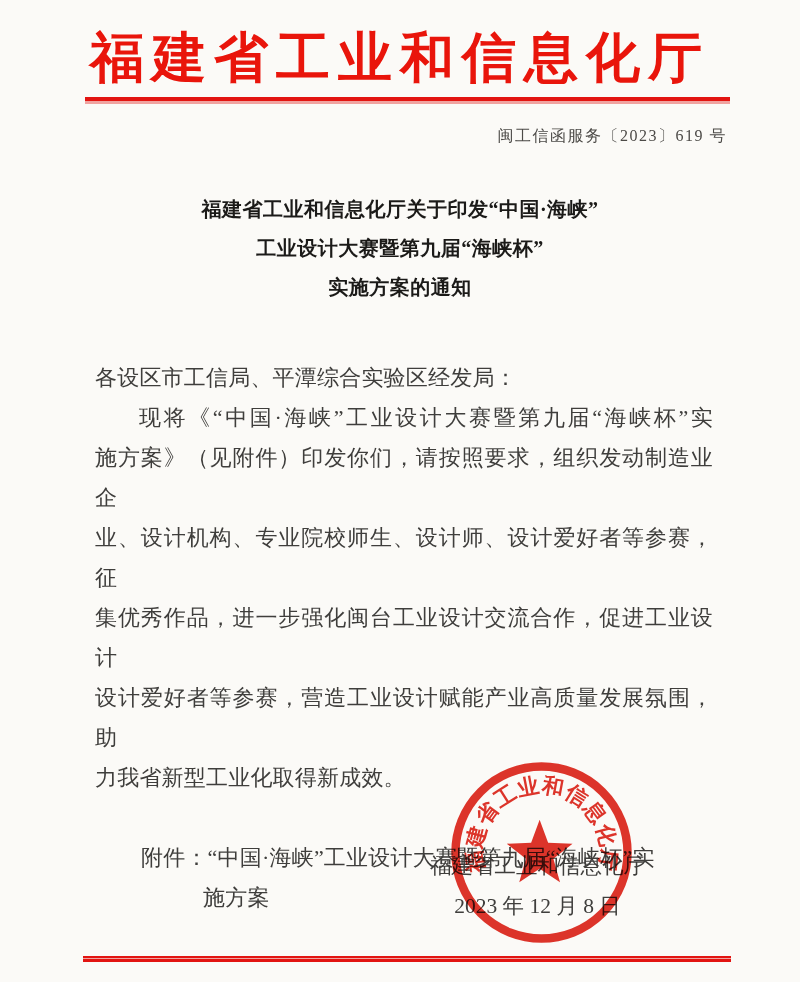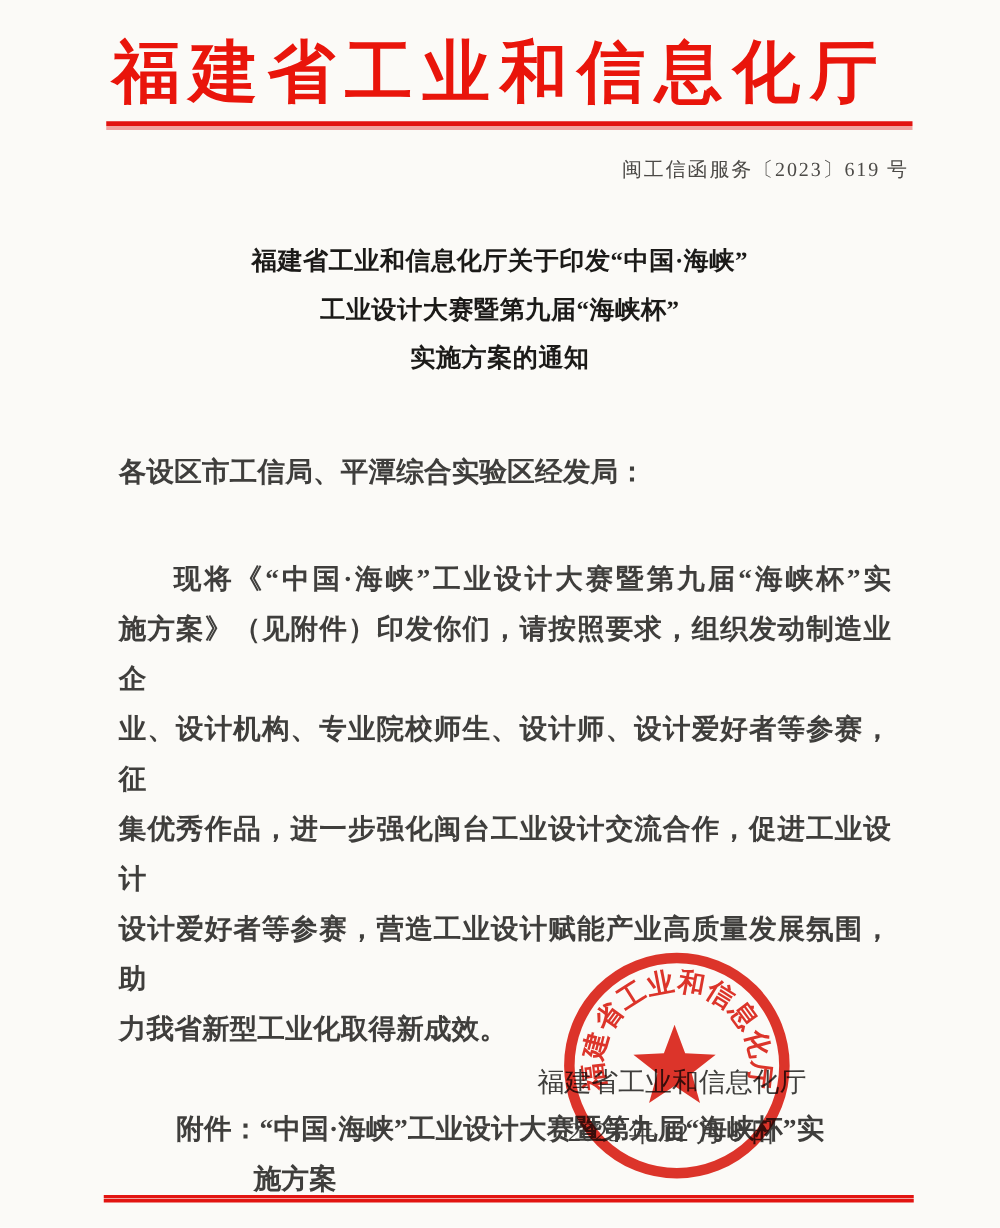--- a/index.html
+++ b/index.html
@@ -40,26 +40,25 @@
     color:var(--ink-title,#1b1a18);
     letter-spacing:0.5px;
   }
 
   
   .body{
     position:absolute;top:358px;left:95px;width:618px;
     font-size:22px;line-height:40px;
     color:var(--ink,#3f3e3c);
     letter-spacing:0.2px;
-    font-weight:bold;
   }
   .bline{white-space:nowrap;}
   .bline.stretch{white-space:normal;text-align:justify;text-align-last:justify;}
   .bline.indent{padding-left:44px;}
-  .bline.indent.stretch{padding-left:0;text-indent:44px;margin-top:45px;}
+  .bline.indent.stretch{padding-left:0;text-indent:44px;}
   .attach{margin-top:40px;}
   .attach .a1{padding-left:46px;white-space:nowrap;}
   .attach .a2{padding-left:108px;white-space:nowrap;}
 
   
   .sign{
     position:absolute;top:846px;left:415px;width:245px;
     text-align:center;font-size:21.5px;line-height:40px;
     color:var(--ink,#3f3e3c);white-space:nowrap;
   }

